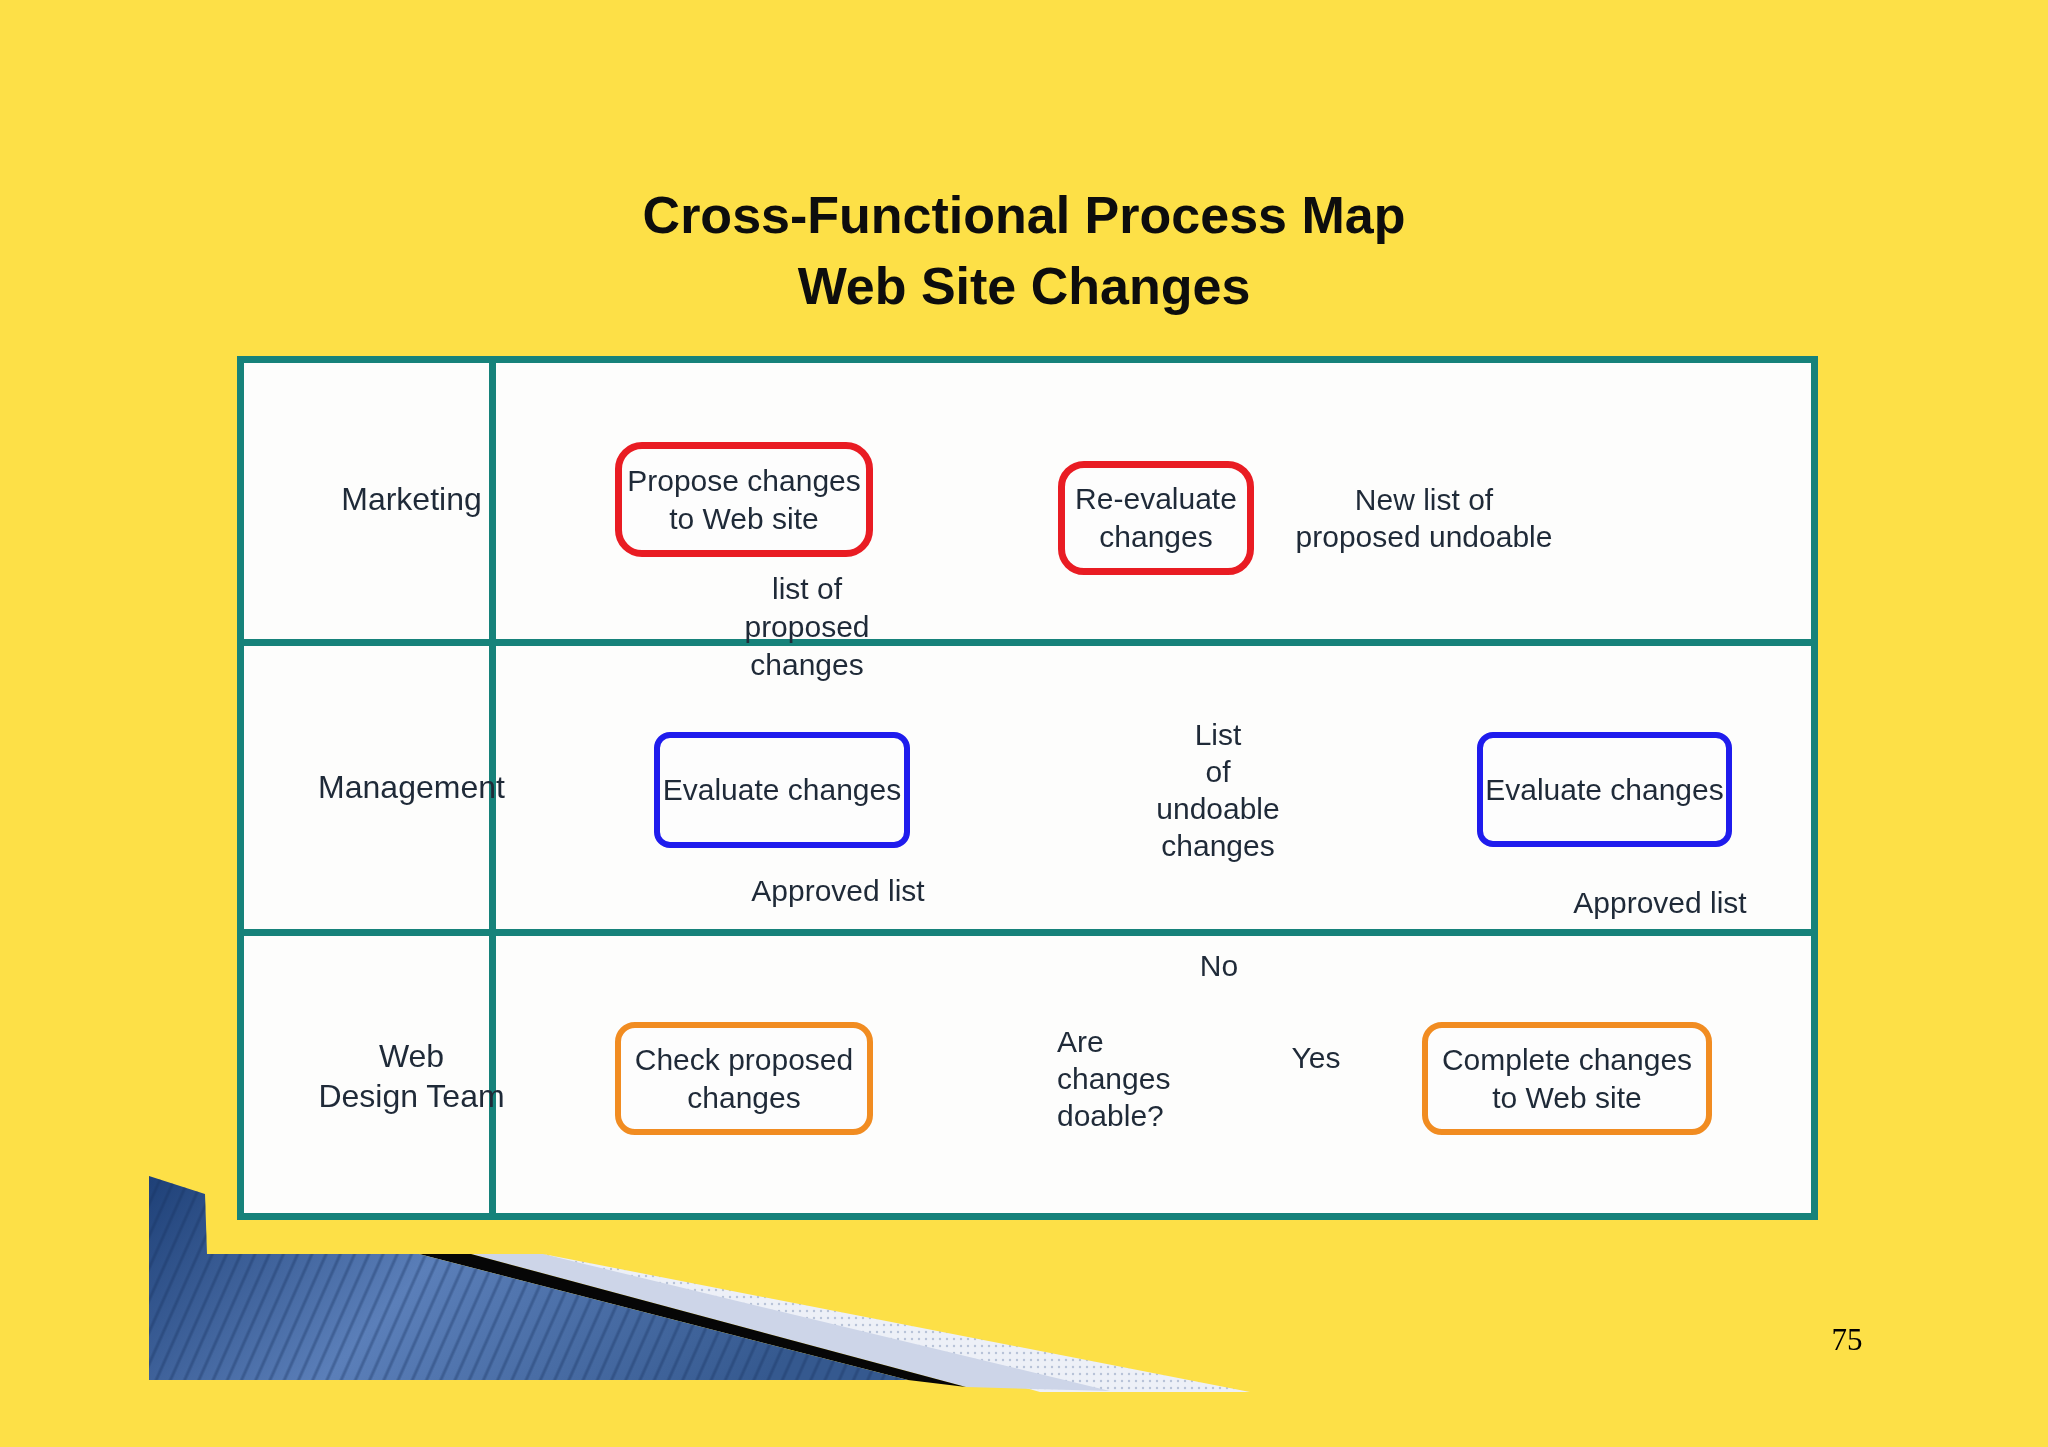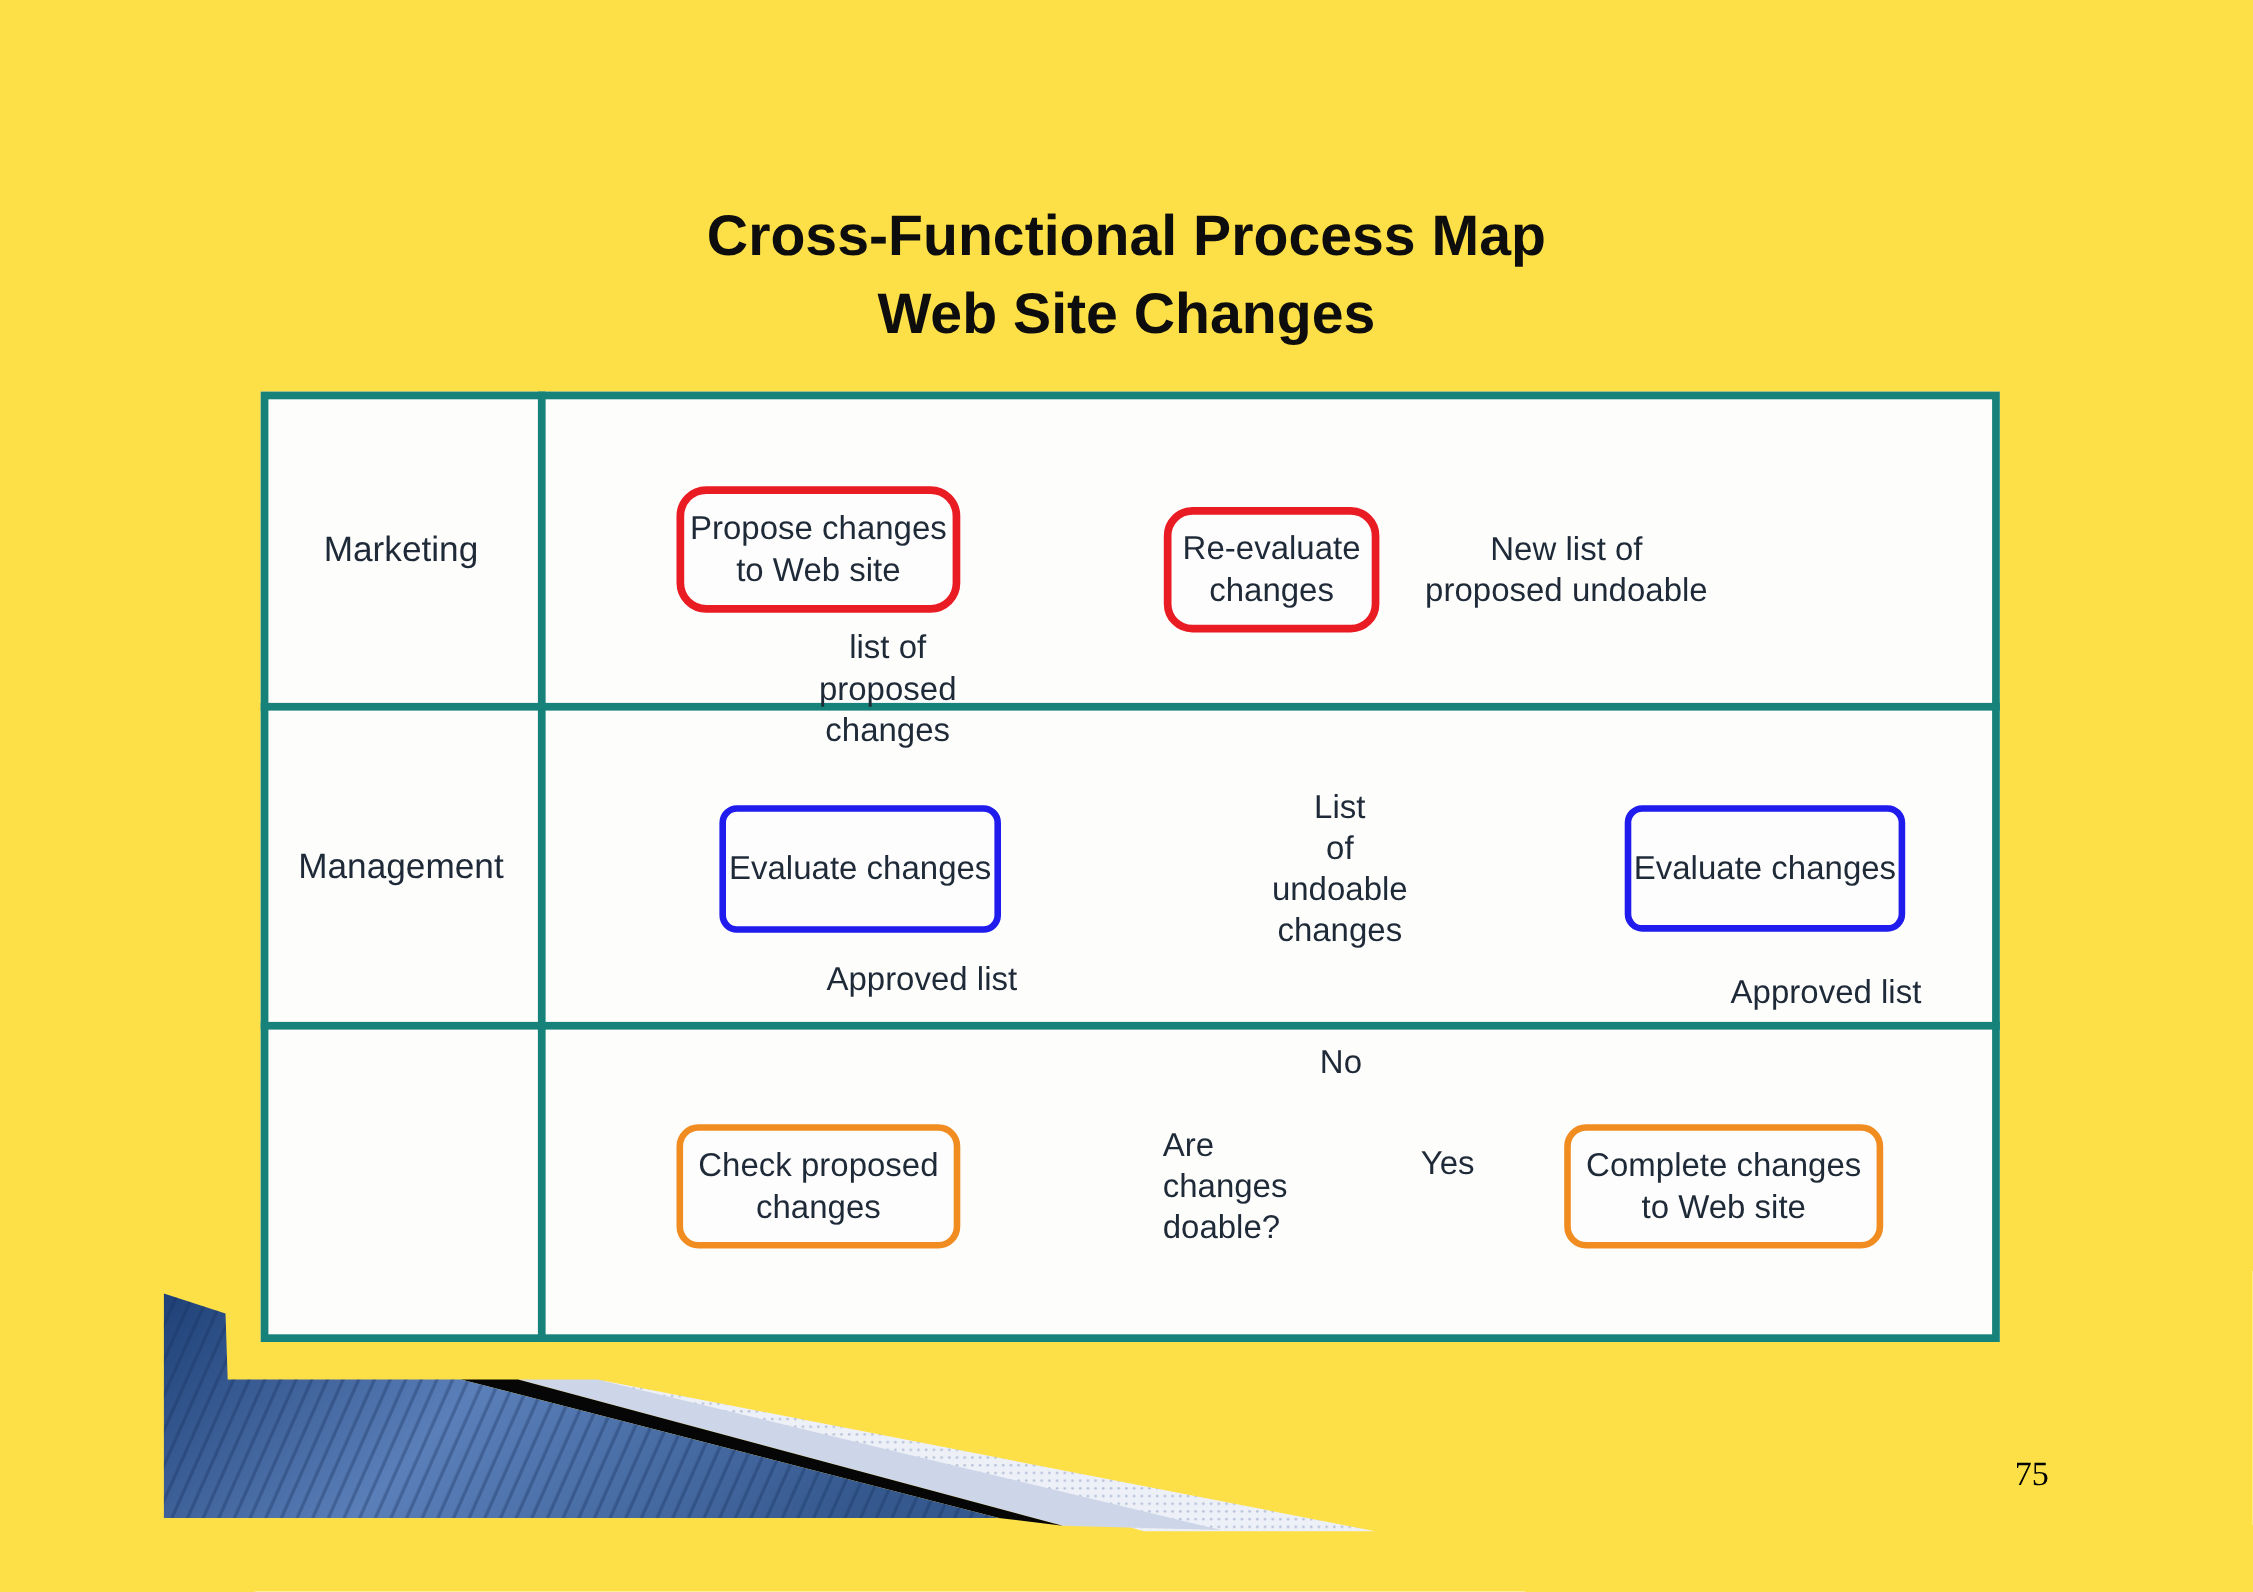--- a/index.html
+++ b/index.html
@@ -17,21 +17,21 @@
   .table-frame{
     position:absolute;left:237px;top:356px;width:1581px;height:864px;
     border:7px solid var(--teal);box-sizing:border-box;background:#fdfdfc;
   }
   .v-divider{position:absolute;left:489px;top:356px;width:7px;height:864px;background:var(--teal);}
   .h-divider{position:absolute;left:237px;width:1581px;height:7px;background:var(--teal);}
   .h-div1{top:639px;}
   .h-div2{top:929px;}
   .lane-label{
     position:absolute;left:237px;width:255px;display:flex;align-items:center;justify-content:center;
-    text-align:center;font-size:32px;line-height:40px;color:#1f2a38;
+    text-align:center;font-size:32px;line-height:40px;color:#1f2a38;padding-left:47px;
   }
   .lane-1{top:356px;height:286px;}
   .lane-2{top:642px;height:290px;}
   .lane-3{top:932px;height:288px;}
   
   .node{
     position:absolute;box-sizing:border-box;background:#fdfdfd;
     display:flex;align-items:center;justify-content:center;flex-direction:column;
     text-align:center;font-size:30px;line-height:38px;color:#1f2a38;
   }
@@ -129,20 +129,26 @@
   <div class="v-divider"></div>
   <div class="h-divider h-div1"></div>
   <div class="h-divider h-div2"></div>
 
   <div class="lane-label lane-1">
     <div>Marketing</div>
   </div>
   <div class="lane-label lane-2">
     <div>Management</div>
   </div>
+  <div class="lane-label lane-3">
+    <div>
+      <div>Web</div>
+      <div>Design Team</div>
+    </div>
+  </div>
 
   <div class="node node-red n-propose">
     <div>Propose changes</div>
     <div>to Web site</div>
   </div>
 
   <div class="node node-red n-reevaluate">
     <div>Re-evaluate</div>
     <div>changes</div>
   </div>

